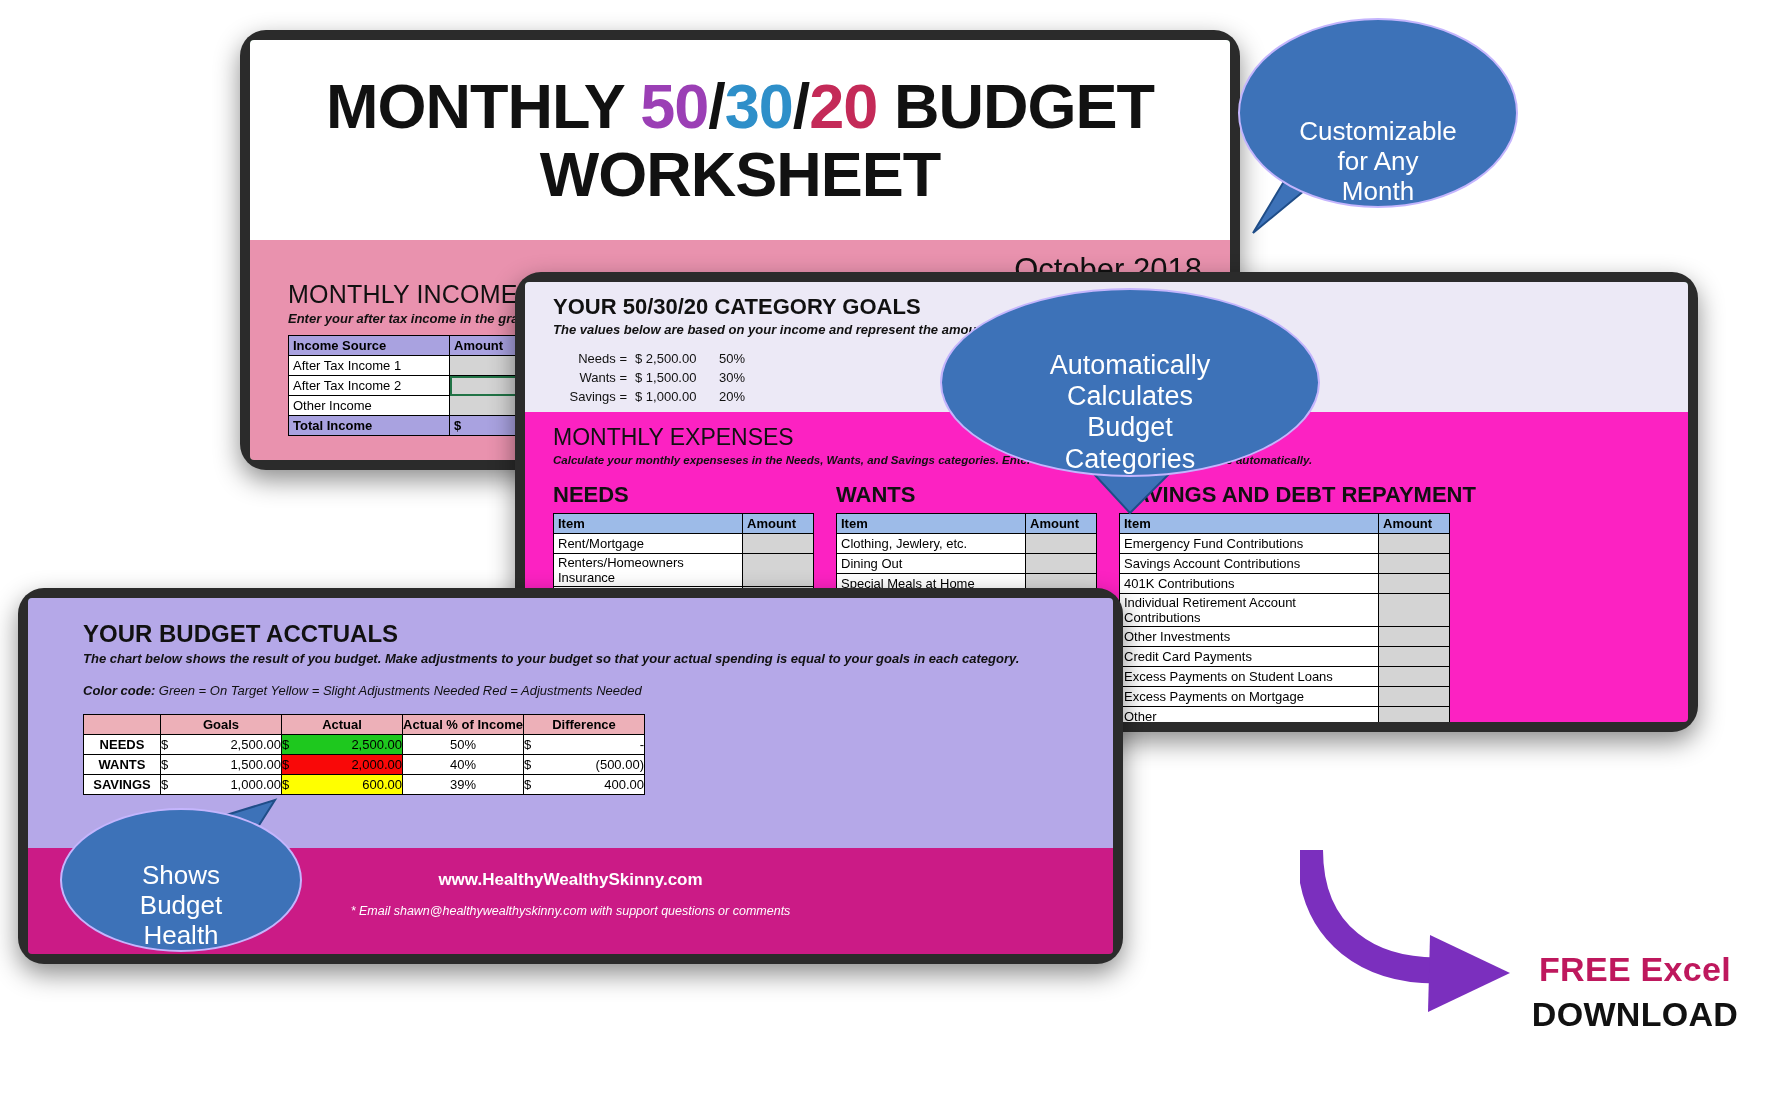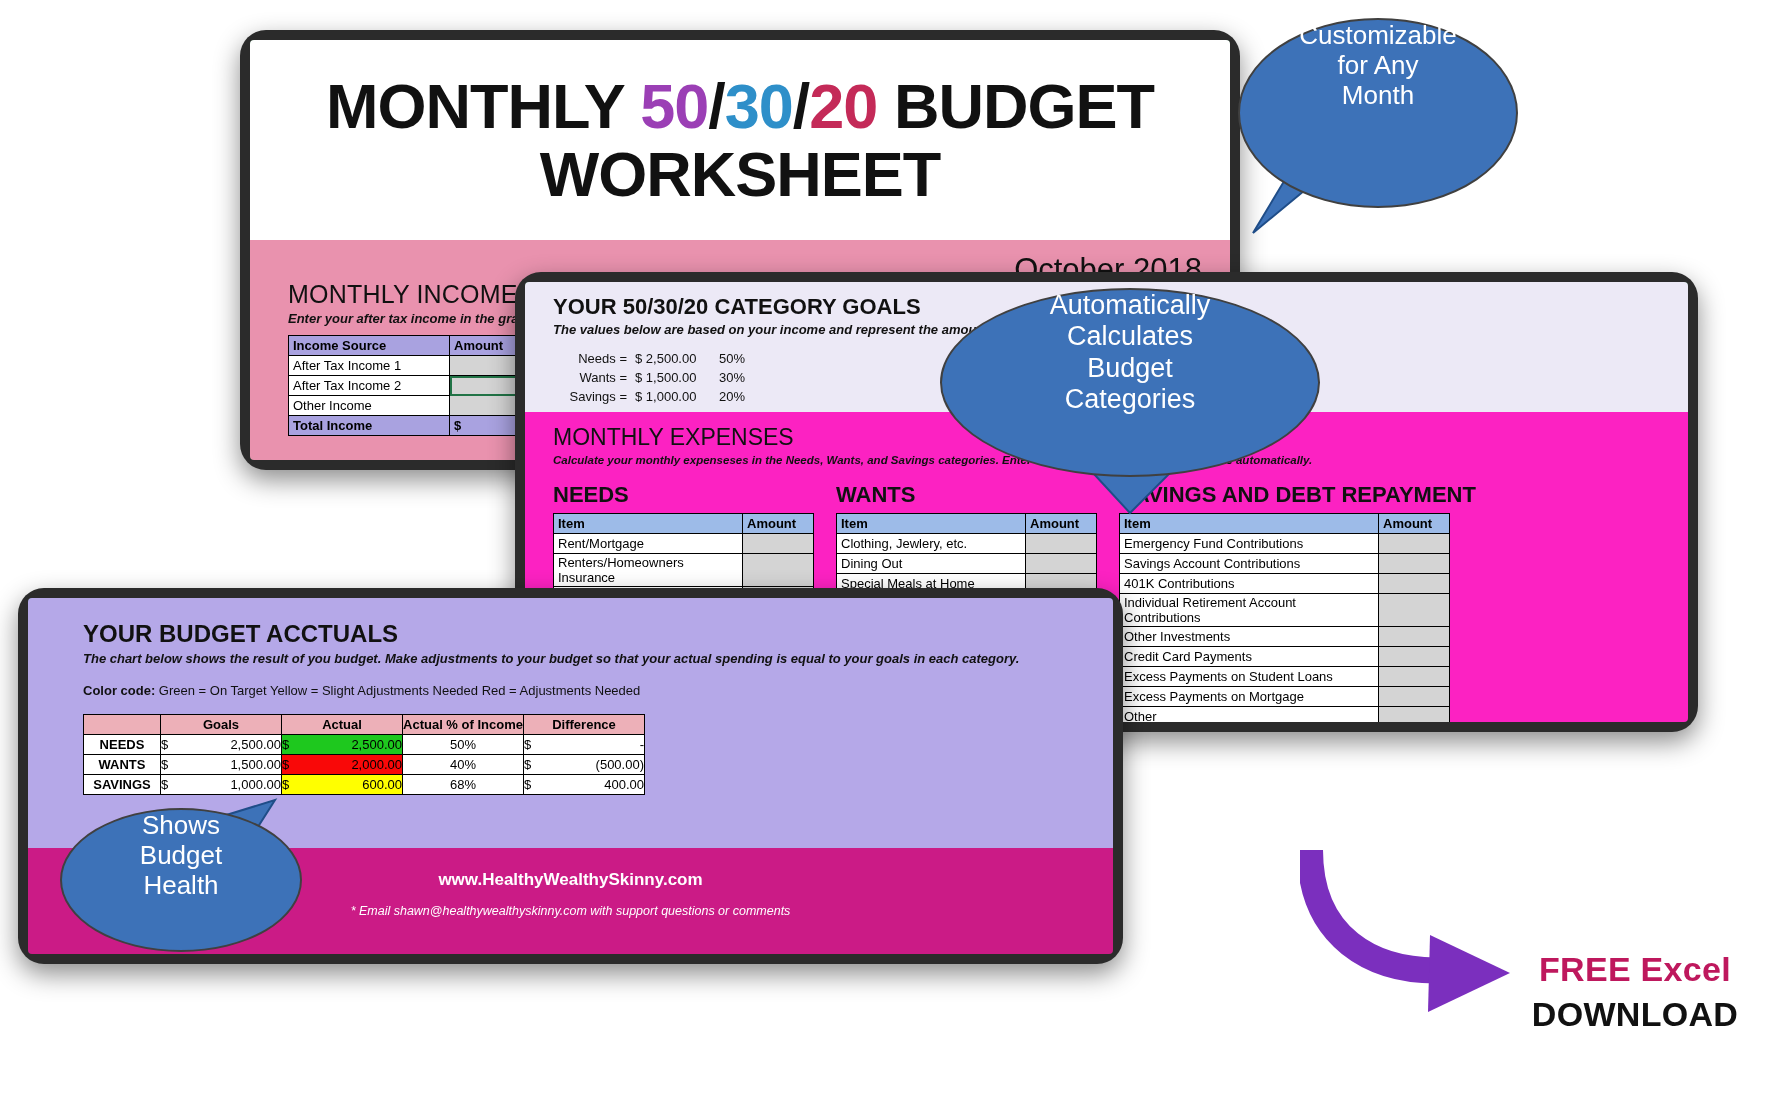--- a/index.html
+++ b/index.html
@@ -93,21 +93,21 @@
   .w-item{width:180px;}
   .w-amt{width:62px;}
   .w-item-wide{width:250px;}
 
   
   #sheet3{left:18px;top:588px;width:1105px;height:376px;}
   .s3-lav{background:#b5a8e8;height:250px;position:relative;}
   .s3-pad{padding:22px 0 0 55px;}
   .ba-h{font-size:24px;font-weight:bold;color:#111;}
   .ba-sub{font-size:13px;font-style:italic;font-weight:bold;color:#111;margin-top:3px;}
-  .ba-code{font-size:13px;color:#111;margin-top:17px;}
+  .ba-code{font-size:13px;font-style:italic;color:#111;margin-top:17px;}
   .ba-code b{font-weight:bold;}
   .act-tbl{border-collapse:collapse;font-size:13px;margin-top:16px;background:#fff;}
   .act-tbl td,.act-tbl th{border:1px solid #000;height:19px;padding:0 0;}
   .hdr-rose{background:#edb0b8;font-weight:bold;text-align:center;}
   .rowlbl{font-weight:bold;text-align:center;width:76px;background:#fff;}
   .num{width:120px;}
   .num .money{display:flex;justify-content:space-between;}
   .pct{width:120px;text-align:center;}
   .dif{width:120px;}
   .bg-green{background:#1ec81e;}
@@ -115,22 +115,22 @@
   .bg-yellow{background:#ffff00;}
 
   .s3-magenta{background:#cb1b86;position:absolute;left:0;right:0;top:250px;height:110px;color:#fff;text-align:center;}
   .site{font-size:17px;font-weight:bold;margin-top:22px;}
   .email{font-size:12.5px;font-style:italic;margin-top:14px;}
 
   
   .callout{position:absolute;}
   .callout .bubble{
     position:absolute;left:0;top:0;
-    background:#3d72b8;border:2px solid #404040;border-radius:50%;
-    color:#fff;display:flex;align-items:flex-start;justify-content:center;text-align:center;
+    background:#3d72b8;border:2px solid #c4b5fd;border-radius:50%;
+    color:#fff;display:flex;align-items:flex-end;justify-content:center;text-align:center;
     font-size:26px;line-height:1.16;
   }
   .callout svg{position:absolute;overflow:visible;}
 
   #callout1{left:1238px;top:18px;width:290px;height:230px;}
   #callout1 .bubble{width:276px;height:186px;}
   #callout2{left:940px;top:288px;width:380px;height:230px;}
   #callout2 .bubble{width:376px;height:185px;font-size:27px;}
   #callout3{left:60px;top:790px;width:250px;height:180px;}
   #callout3 .bubble{width:238px;height:140px;font-size:26px;}
@@ -436,21 +436,21 @@
                       <span>$</span>
                       <span>1,000.00</span>
                     </span>
                   </td>
               <td class="num bg-yellow">
                     <span class="money">
                       <span>$</span>
                       <span>600.00</span>
                     </span>
                   </td>
-              <td class="pct">68%</td>
+              <td class="pct">39%</td>
               <td class="dif">
                     <span class="money">
                       <span>$</span>
                       <span>400.00</span>
                     </span>
                   </td>
             </tr>
           </tbody>
             </table>
         </div>

